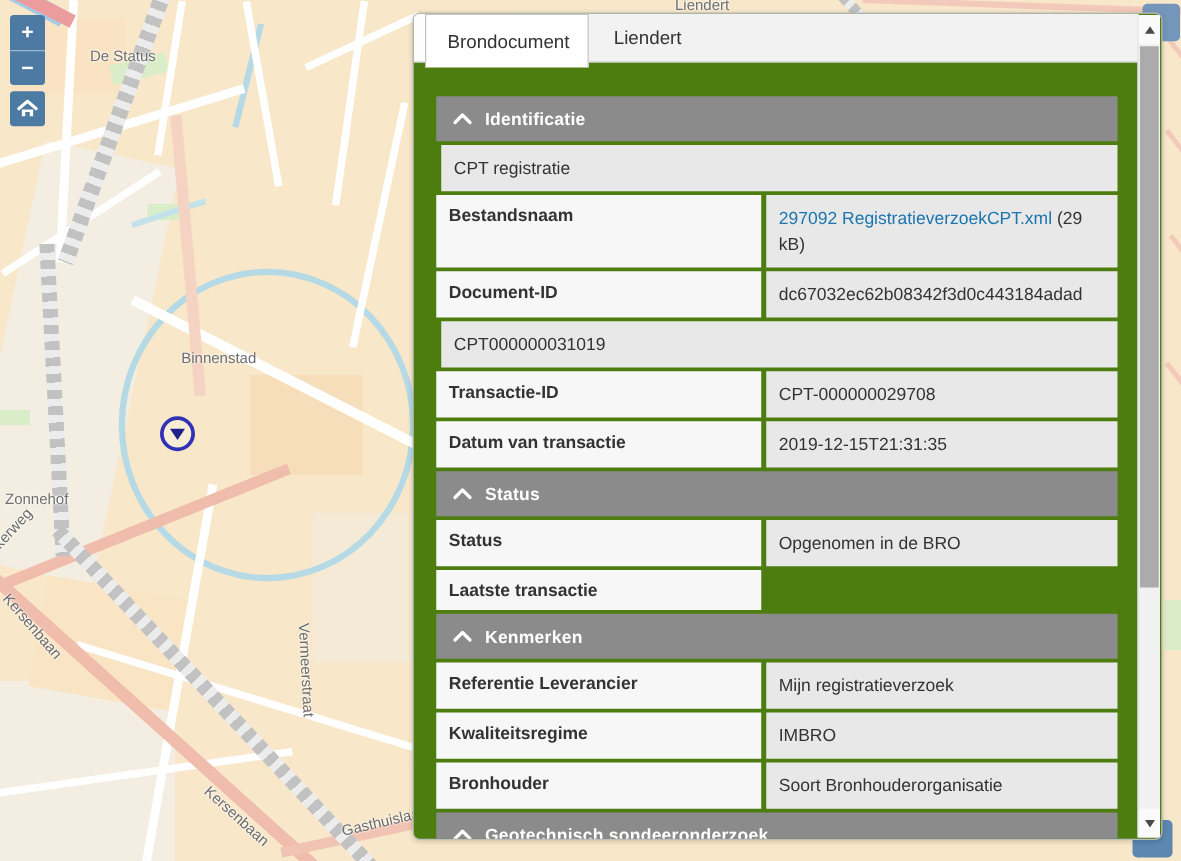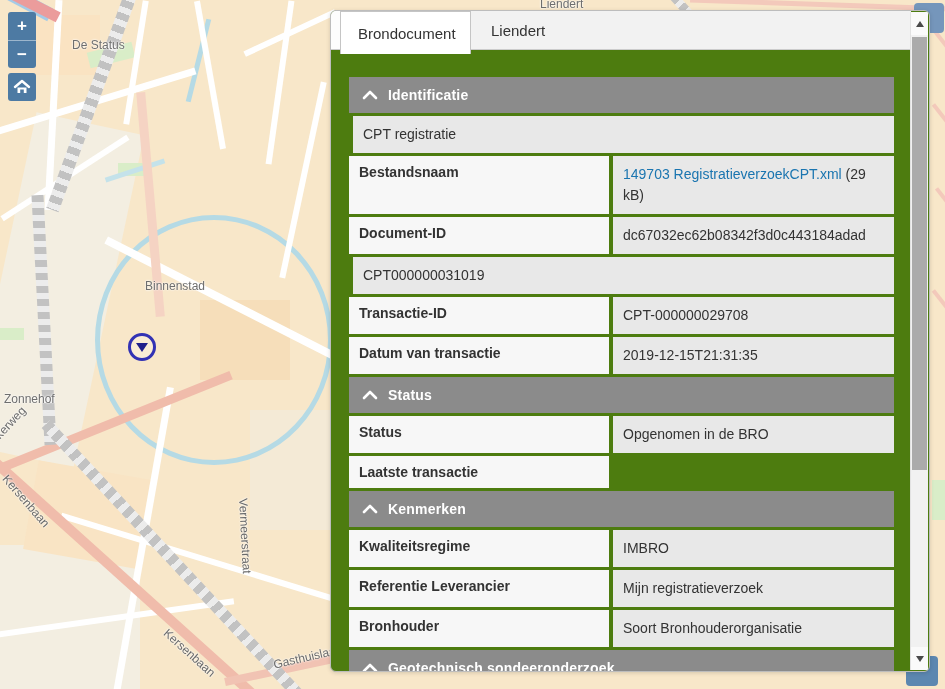--- a/index.html
+++ b/index.html
@@ -184,21 +184,21 @@
       <svg class="chev" viewBox="0 0 16 10">
           <polyline points="2,8 8,2 14,8" fill="none" stroke="#fff" stroke-width="2.6" stroke-linecap="round" stroke-linejoin="round"></polyline>
         </svg>
       <span class="title">Identificatie</span>
     </div>
     <div class="row">
       <div class="cell-value">CPT registratie</div>
     </div>
     <div class="row">
       <div class="cell-label">Bestandsnaam</div>
-      <div class="cell-value"><a>149703 RegistratieverzoekCPT.xml</a><span> (29 kB)</span></div>
+      <div class="cell-value"><a>297092 RegistratieverzoekCPT.xml</a><span> (29 kB)</span></div>
     </div>
     <div class="row">
       <div class="cell-label">Document-ID</div>
       <div class="cell-value">dc67032ec62b08342f3d0c443184adad</div>
     </div>
     <div class="row">
       <div class="cell-value">CPT000000031019</div>
     </div>
     <div class="row">
       <div class="cell-label">Transactie-ID</div>
@@ -223,26 +223,26 @@
       <div class="cell-label">Laatste transactie</div>
     </div>
 
     <div class="section-header">
       <svg class="chev" viewBox="0 0 16 10">
           <polyline points="2,8 8,2 14,8" fill="none" stroke="#fff" stroke-width="2.6" stroke-linecap="round" stroke-linejoin="round"></polyline>
         </svg>
       <span class="title">Kenmerken</span>
     </div>
     <div class="row">
+      <div class="cell-label">Referentie Leverancier</div>
+      <div class="cell-value">Mijn registratieverzoek</div>
+    </div>
+    <div class="row">
       <div class="cell-label">Kwaliteitsregime</div>
       <div class="cell-value">IMBRO</div>
-    </div>
-    <div class="row">
-      <div class="cell-label">Referentie Leverancier</div>
-      <div class="cell-value">Mijn registratieverzoek</div>
     </div>
     <div class="row">
       <div class="cell-label">Bronhouder</div>
       <div class="cell-value">Soort Bronhouderorganisatie</div>
     </div>
 
     <div class="section-header">
       <svg class="chev" viewBox="0 0 16 10">
           <polyline points="2,8 8,2 14,8" fill="none" stroke="#fff" stroke-width="2.6" stroke-linecap="round" stroke-linejoin="round"></polyline>
         </svg>

